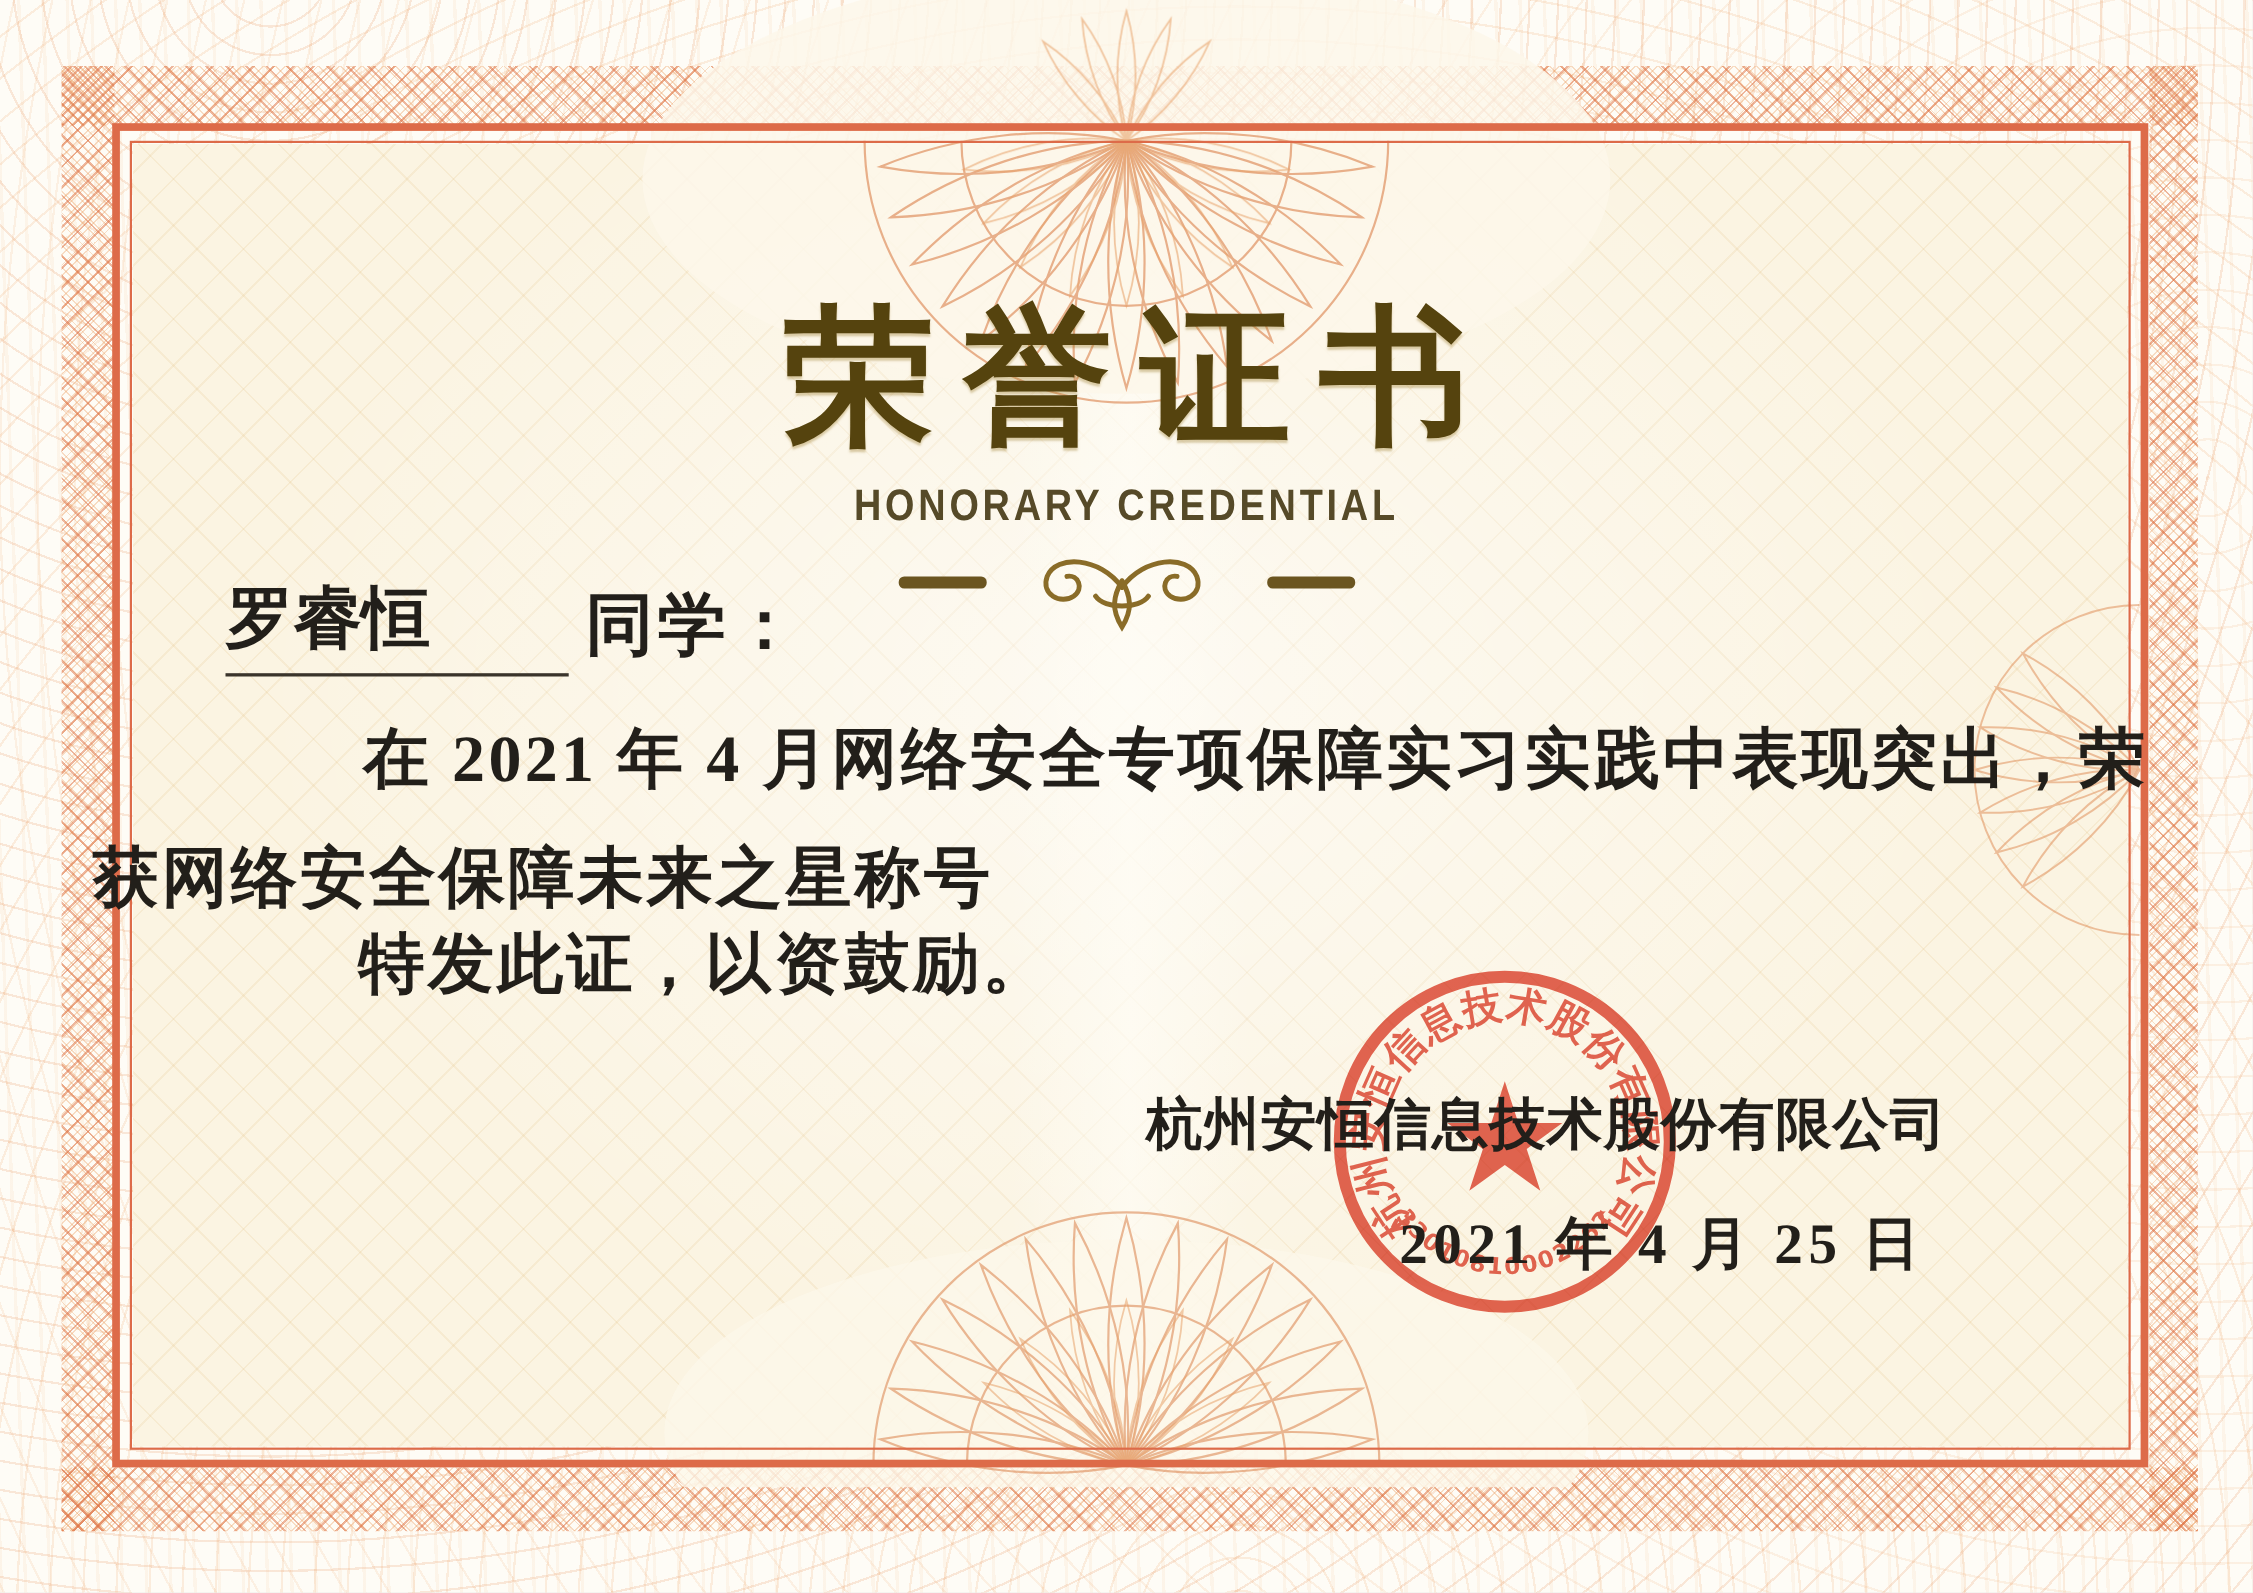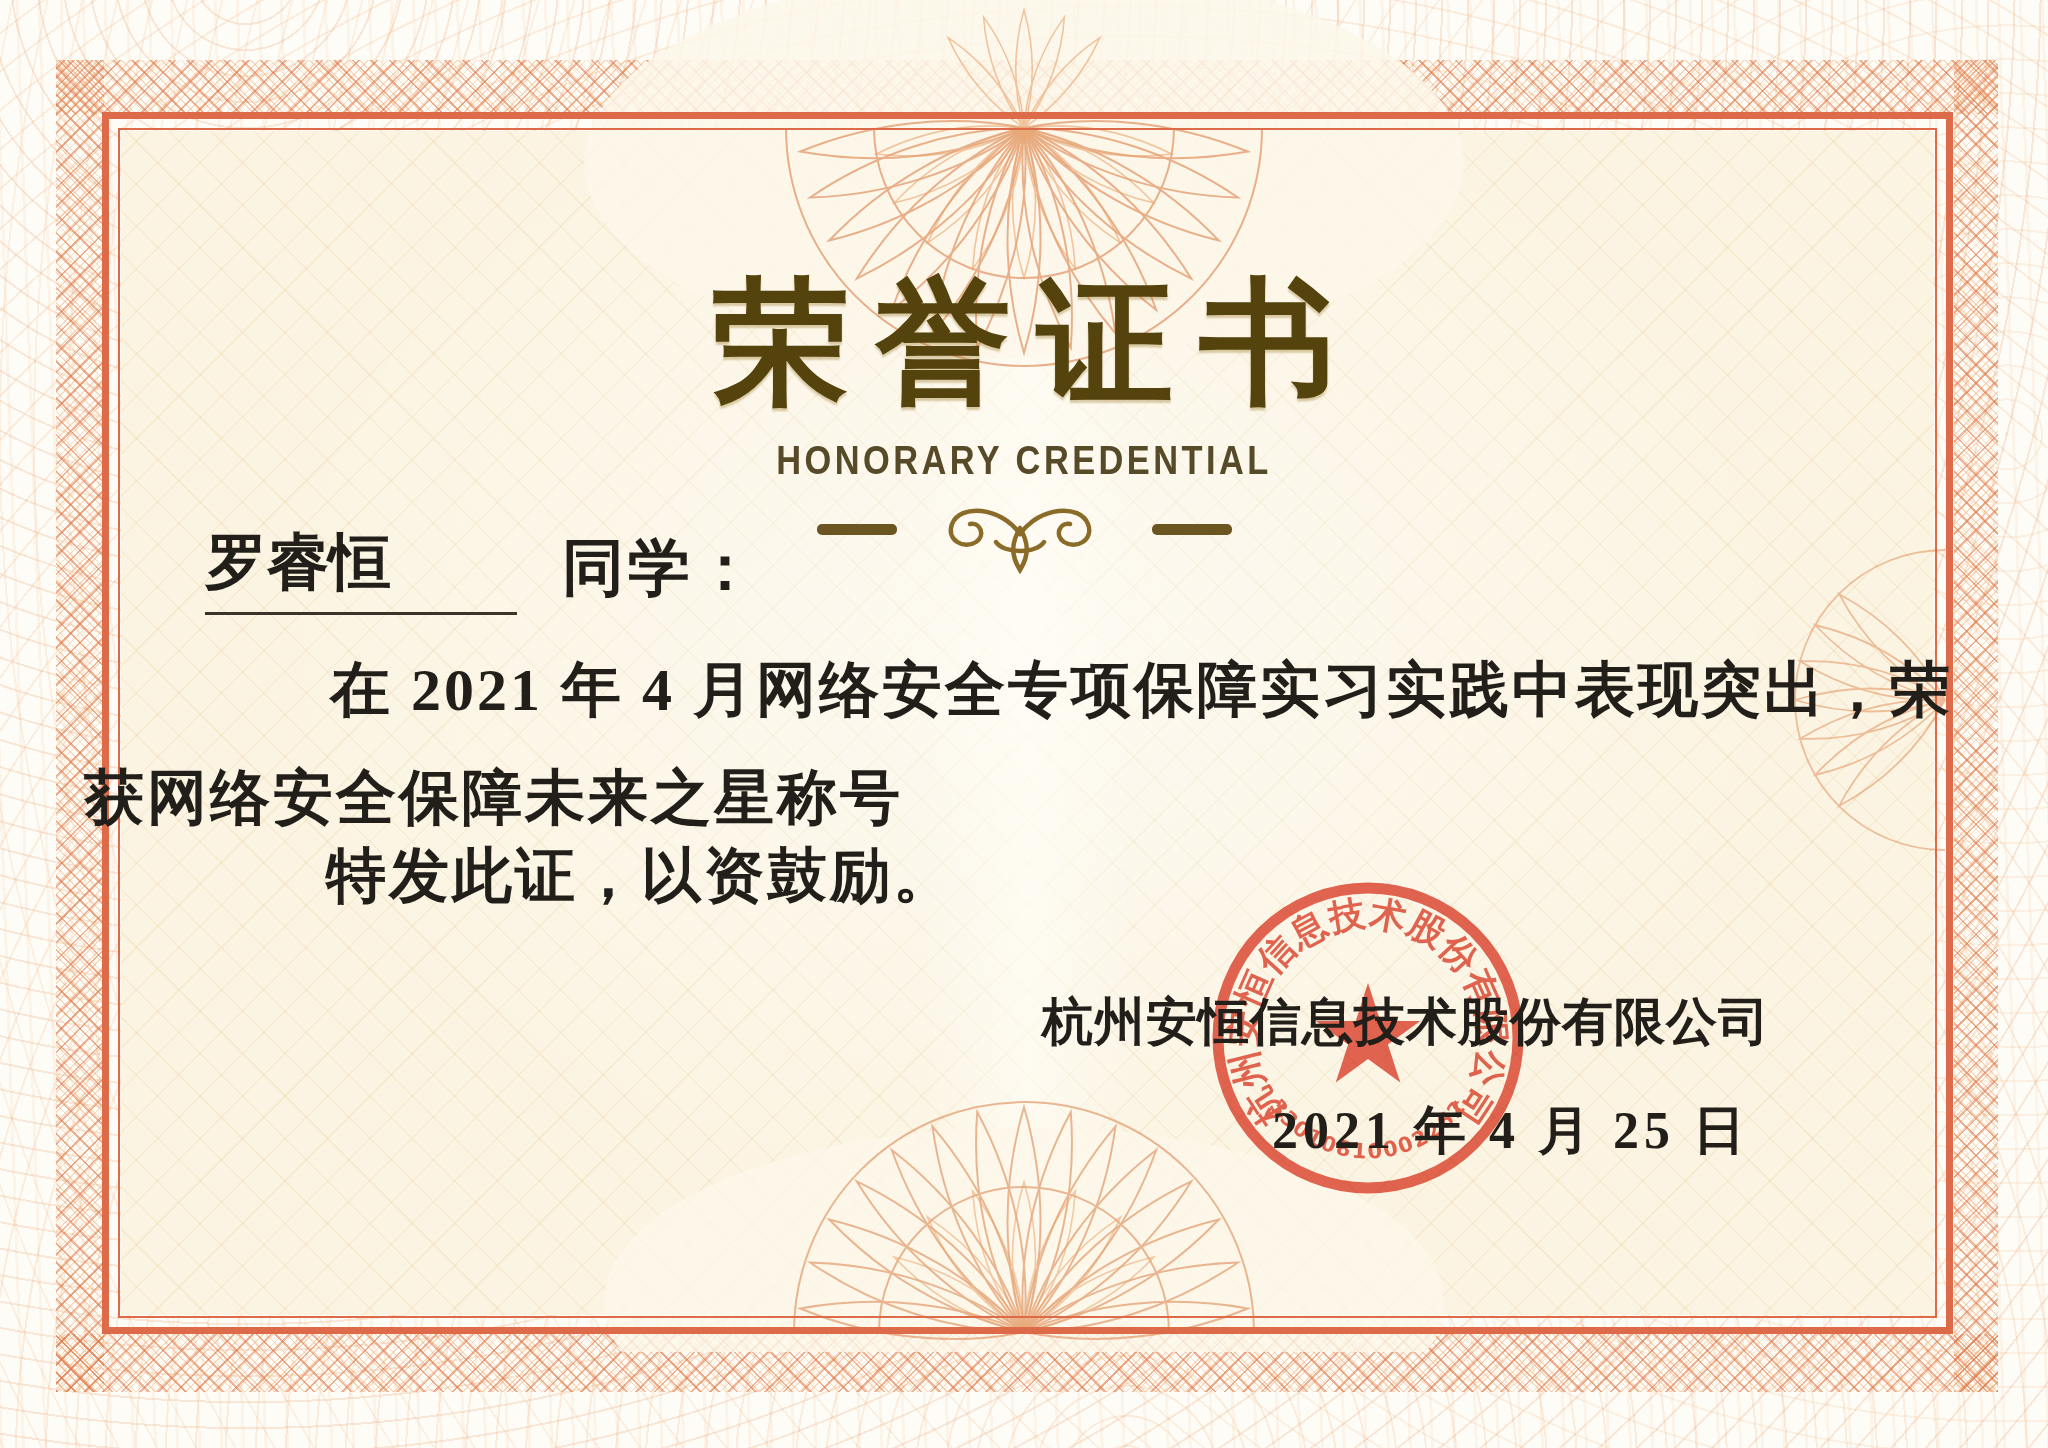--- a/index.html
+++ b/index.html
@@ -54,21 +54,21 @@
     font-size:40px;font-weight:700;letter-spacing:4px;color:#564a28;
     transform:scaleX(.86);transform-origin:50% 50%;
   }
   .flourish-dash{position:absolute;z-index:6;top:524px;height:11px;width:80px;
     background:#6b5520;border-radius:5px;}
   .dash-left{left:817px;}
   .dash-right{left:1152px;}
   .flourish-svg{position:absolute;z-index:6;left:912px;top:498px;}
   .name-wrap{left:205px;top:520px;width:312px;height:92px;text-align:left;
     border-bottom:3px solid #3a342b;font-size:62px;font-weight:700;}
-  .salutation{left:532px;top:526px;font-size:62px;font-weight:600;letter-spacing:4px;margin-left:30px;}
+  .salutation{left:532px;top:526px;font-size:62px;font-weight:600;letter-spacing:4px;}
   .body-line{font-size:60px;font-weight:600;letter-spacing:3px;white-space:nowrap;}
   .line1{left:330px;top:650px;text-align:right;}
   .line2{left:84px;top:758px;}
   .line3{left:326px;top:836px;font-family:Liberation Mono, monospace;}
   .issuer{left:1042px;top:988px;font-size:51px;font-weight:600;letter-spacing:1px;}
   .date{left:1272px;top:1096px;font-size:52px;font-weight:600;letter-spacing:5px;}
 </style>
 </head>
 <body>
 

